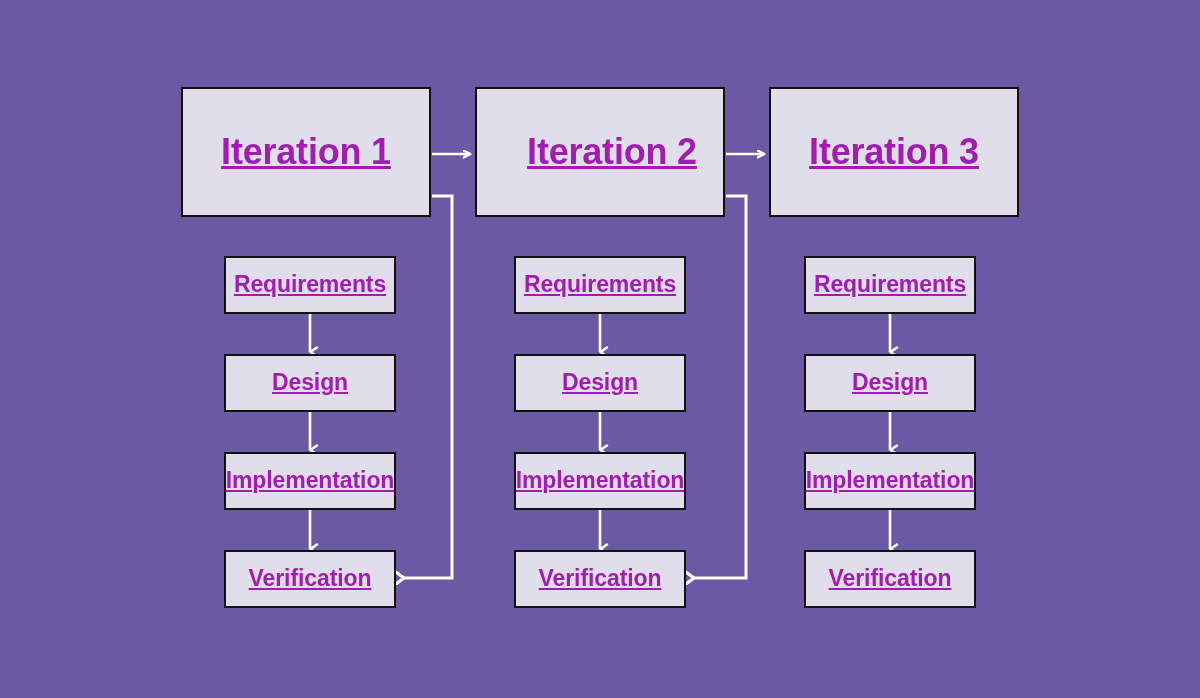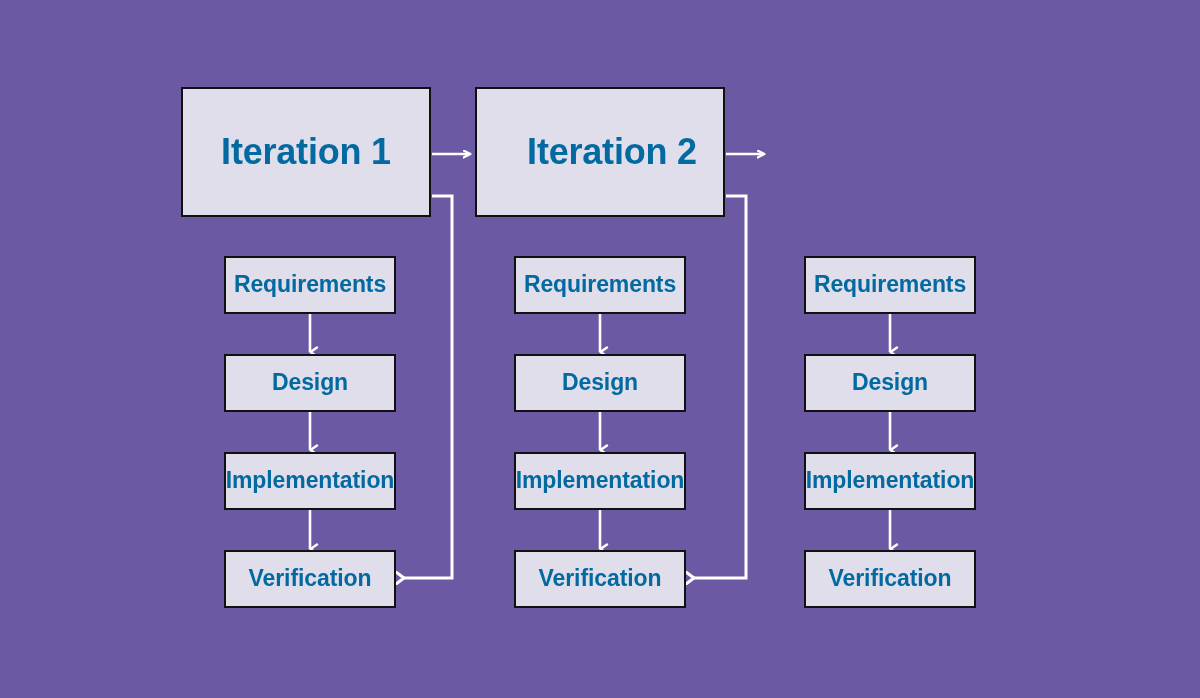--- a/index.html
+++ b/index.html
@@ -28,24 +28,25 @@
   }
   .node {
     position: absolute;
     background: #E0DEEA;
     border: 2px solid #111111;
     box-sizing: border-box;
     display: flex;
     align-items: center;
     justify-content: center;
     text-align: center;
-    color: #0369a1;
+    color: #a21caf;
     font-weight: bold;
     line-height: 1.1;
     z-index: 2;
+    text-decoration: underline;
   }
   .node.iteration {
     font-size: 36px;
     letter-spacing: -0.2px;
   }
   .node.phase {
     font-size: 23px;
     letter-spacing: -0.1px;
   }
 </style>
@@ -85,20 +86,21 @@
 
     <line x1="890" y1="313" x2="890" y2="352" stroke="#FFFFFF" stroke-width="2.6" marker-end="url(#arrowhead-down)"></line>
     <line x1="890" y1="411" x2="890" y2="450" stroke="#FFFFFF" stroke-width="2.6" marker-end="url(#arrowhead-down)"></line>
     <line x1="890" y1="510" x2="890" y2="549" stroke="#FFFFFF" stroke-width="2.6" marker-end="url(#arrowhead-down)"></line>
   </svg>
 
   <div class="node iteration" style="left:181px; top:87px; width:250px; height:130px;">Iteration 1</div>
 
   <div class="node iteration" style="left:475px; top:87px; width:250px; height:130px;padding-left:24px;">Iteration 2</div>
 
+  <div class="node iteration" style="left:769px; top:87px; width:250px; height:130px;">Iteration 3</div>
 
   <div class="node phase" style="left:224px; top:256px; width:172px; height:58px;">Requirements</div>
   <div class="node phase" style="left:224px; top:354px; width:172px; height:58px;">Design</div>
   <div class="node phase" style="left:224px; top:452px; width:172px; height:58px;">Implementation</div>
   <div class="node phase" style="left:224px; top:550px; width:172px; height:58px;">Verification</div>
 
   <div class="node phase" style="left:514px; top:256px; width:172px; height:58px;">Requirements</div>
   <div class="node phase" style="left:514px; top:354px; width:172px; height:58px;">Design</div>
   <div class="node phase" style="left:514px; top:452px; width:172px; height:58px;">Implementation</div>
   <div class="node phase" style="left:514px; top:550px; width:172px; height:58px;">Verification</div>

